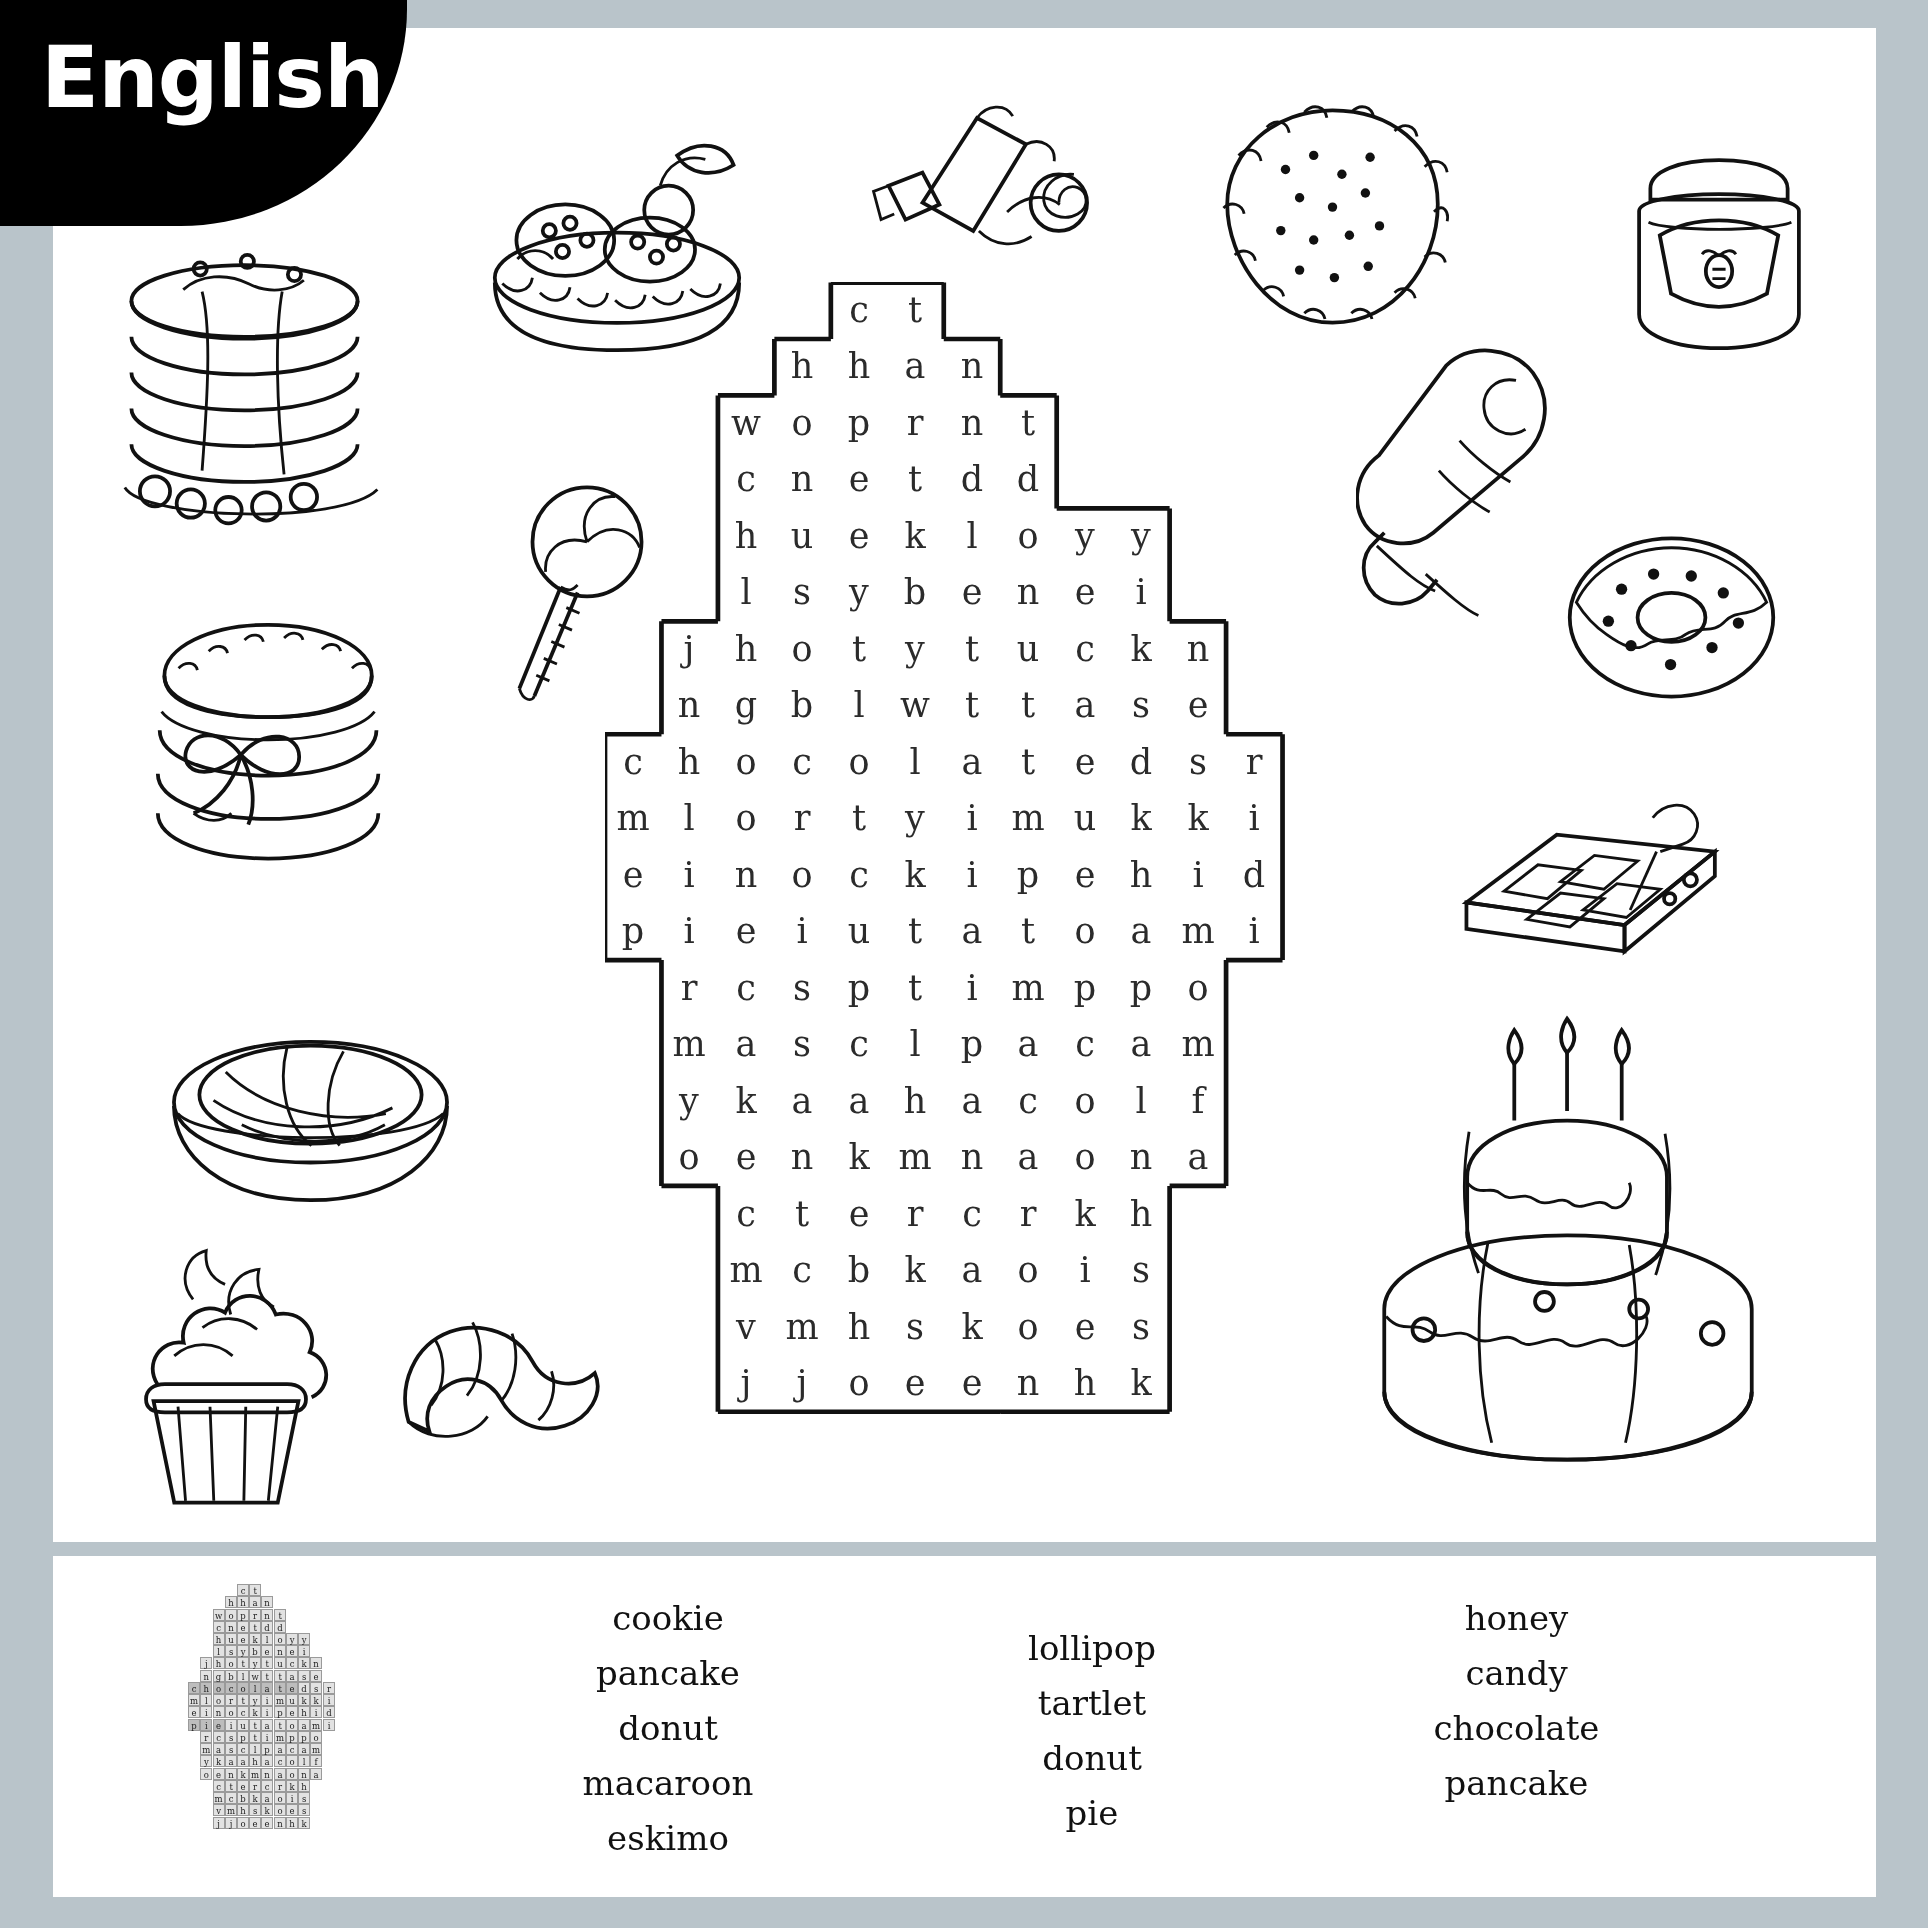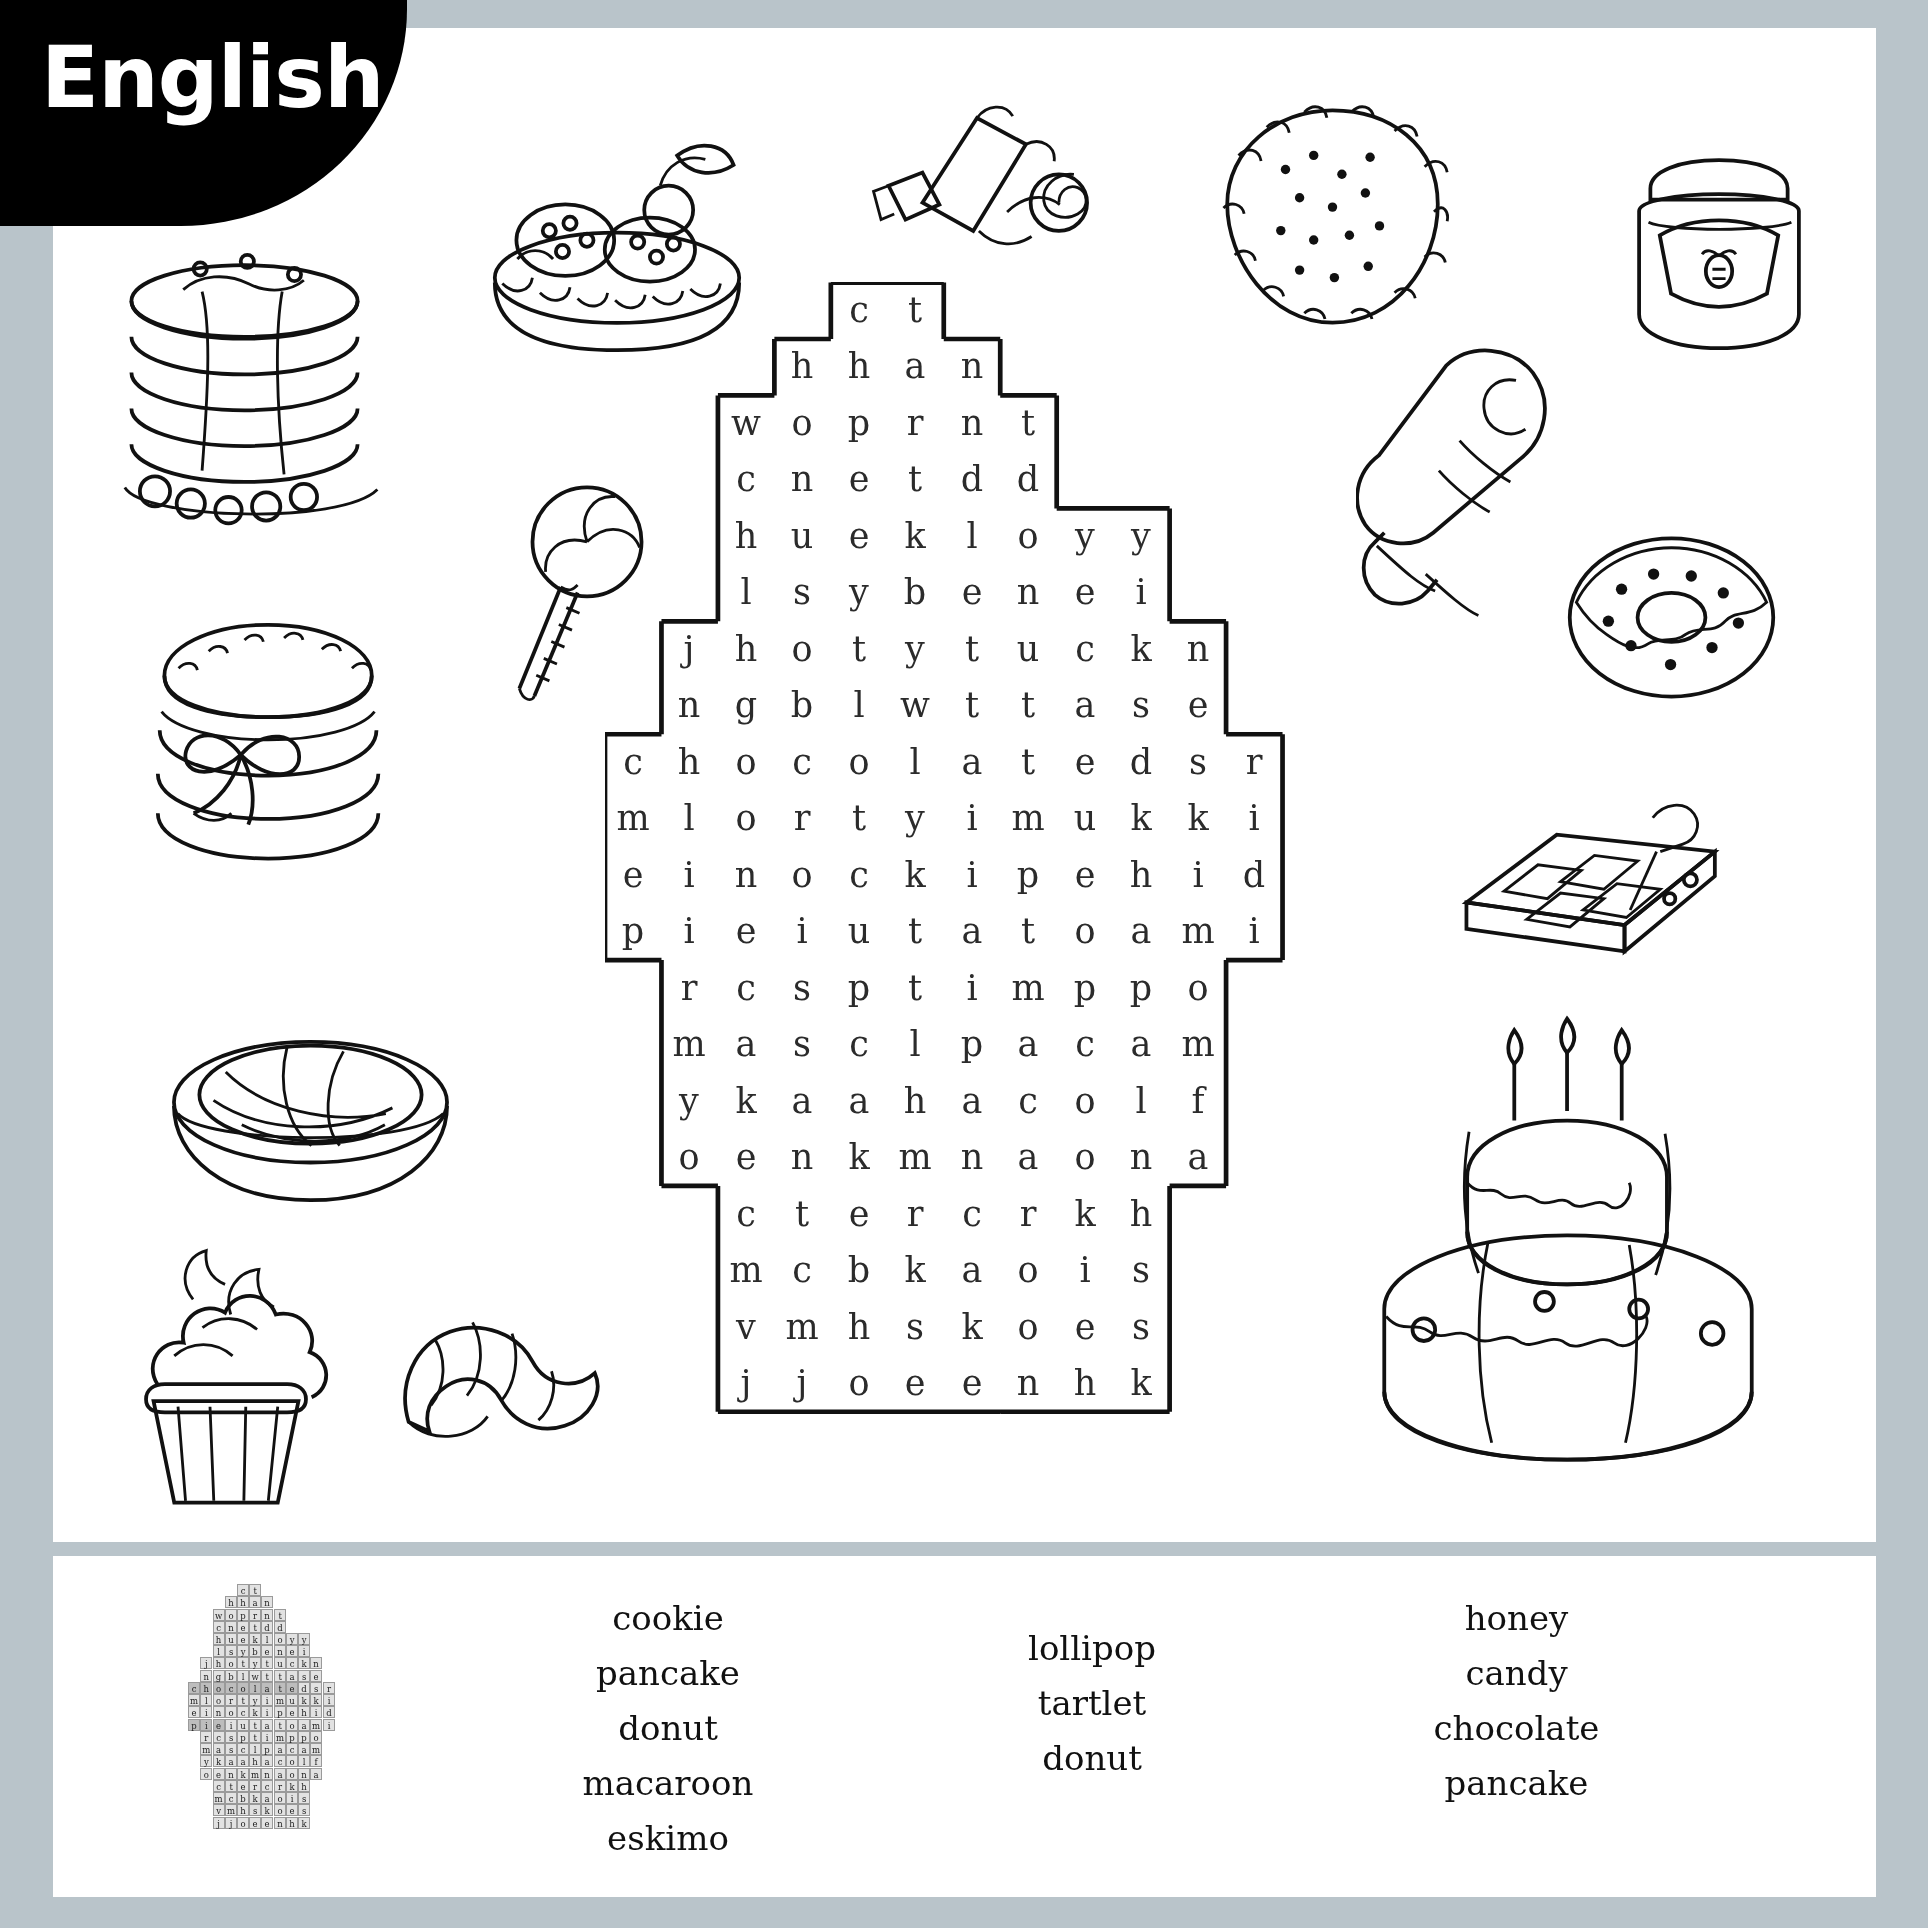--- a/index.html
+++ b/index.html
@@ -724,20 +724,21 @@
       <div>cookie</div>
       <div>pancake</div>
       <div>donut</div>
       <div>macaroon</div>
       <div>eskimo</div>
     </div>
   <div class="words-col" id="col2">
       <div>lollipop</div>
       <div>tartlet</div>
       <div>donut</div>
+      <div>pie</div>
     </div>
   <div class="words-col" id="col3">
       <div>honey</div>
       <div>candy</div>
       <div>chocolate</div>
       <div>pancake</div>
     </div>
 
 </div>
 

